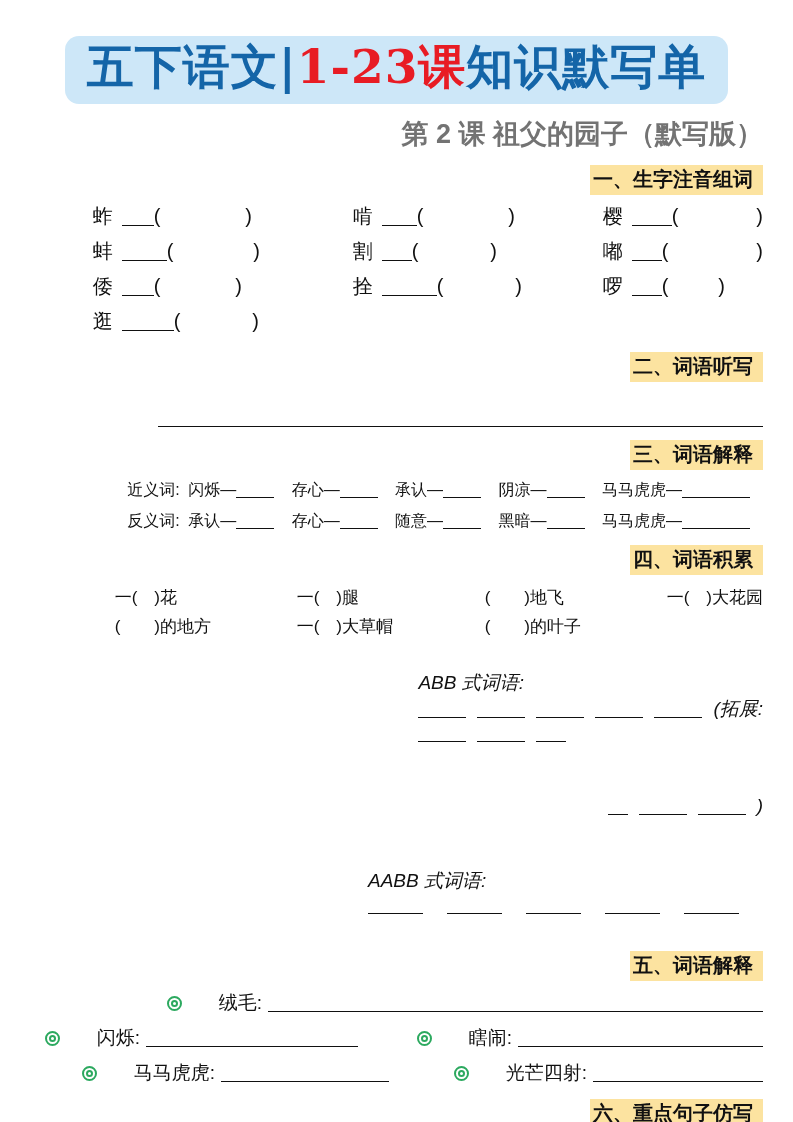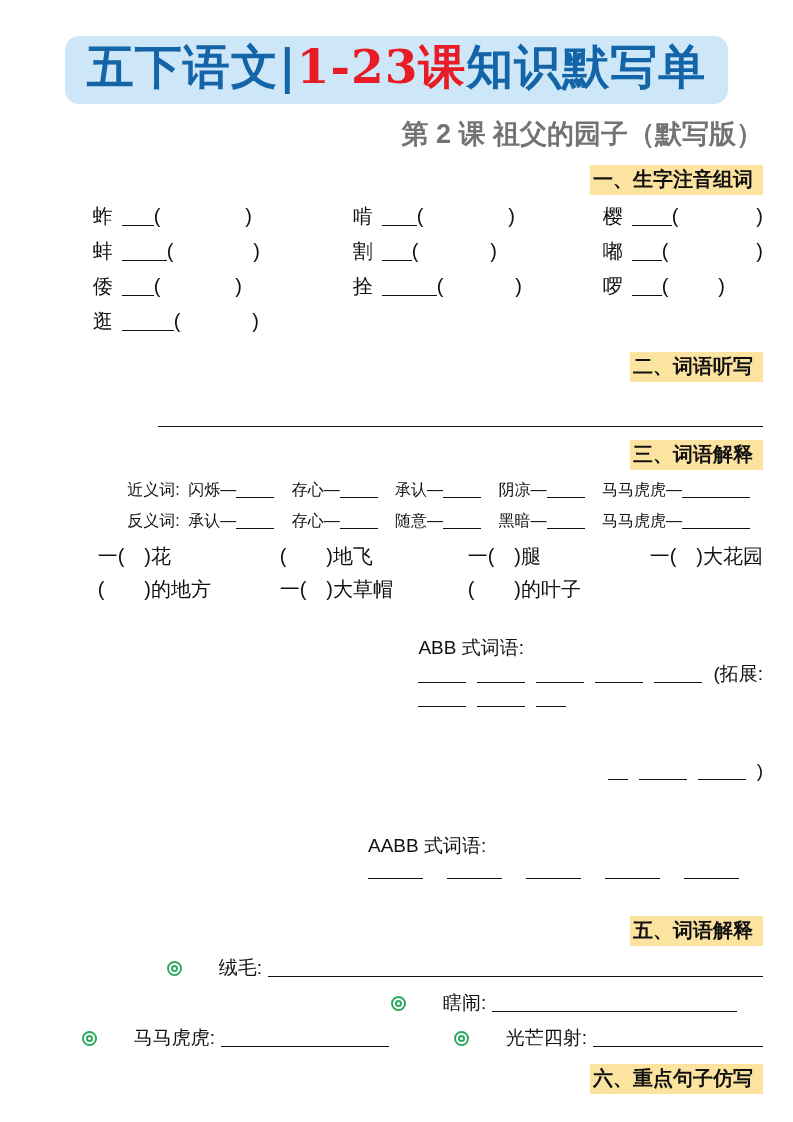--- a/index.html
+++ b/index.html
@@ -23,21 +23,21 @@
     text-align:center; color:#737373; font-weight:bold; font-size:27px;
     margin-top:12px;
   }
   
   .sec-title { margin-top:13px; }
   .hl-yellow {
     display:inline-block; background:#fce3a0; color:#111;
     font-weight:bold; font-size:20px; padding:1px 10px 2px 3px;
   }
   
-  .row { font-size:19px; margin-top:7px; white-space:pre-wrap; }
+  .row { font-size:19px; margin-top:7px; white-space:pre-wrap;font-style:italic; }
   .blank {
     display:inline-block; border-bottom:1.6px solid #111;
     height:0.95em; vertical-align:-3px;
   }
   .gap { display:inline-block; height:1px; }
   .w20{width:20px}.w30{width:30px}.w32{width:32px}.w35{width:35px}
   .w38{width:38px}.w40{width:40px}.w45{width:45px}.w48{width:48px}.w52{width:52px}
   .w55{width:55px}.w68{width:68px}.w168{width:168px}.w170{width:170px}.w212{width:212px}.w245{width:245px}.w495{width:495px}
   .g50{width:50px}.g72{width:72px}.g75{width:75px}.g78{width:78px}
   .g80{width:80px}.g85{width:85px}.g88{width:88px}
@@ -47,21 +47,21 @@
   .pycell .zi { margin-right:9px; }
   .pycell .pr { font-size:20px; }
   
   .wline { border-bottom:1.6px solid #111; width:605px; margin-top:44px; }
   
   .pairrow { font-size:16px; margin-top:10px; white-space:nowrap; }
   .pairrow .lbl { margin-right:4px; }
   .pair { margin-right:13px; }
   
   .acc-grid { display:grid; grid-template-columns:182px 188px 182px 1fr; margin-top:8px; }
-  .acc-cell { font-size:20px; white-space:pre-wrap; padding:3px 0; }
+  .acc-cell { font-size:17px; white-space:pre-wrap; padding:3px 0; }
   .abb .blank, .aabb .blank { margin-right:11px; }
   .aabb .blank { margin-right:24px; }
   
   .defrow { font-size:19px; margin-top:9px; }
   .def-grid { display:grid; grid-template-columns:372px 1fr; }
   .ring {
     display:inline-block; width:15px; height:15px; border:2px solid #2ca95f;
     border-radius:50%; position:relative; margin-right:2px; vertical-align:-2px;
   }
   .ring::before {
@@ -115,24 +115,27 @@
   </div>
   <div class="pairrow">
     <span class="lbl">反义词:</span>
     <span class="pair"><span>承认—</span><span class="blank w38"></span></span>
     <span class="pair"><span>存心—</span><span class="blank w38"></span></span>
     <span class="pair"><span>随意—</span><span class="blank w38"></span></span>
     <span class="pair"><span>黑暗—</span><span class="blank w38"></span></span>
     <span class="pair"><span>马马虎虎—</span><span class="blank w68"></span></span>
   </div>
 
+  <div class="sec-title">
+    <span class="hl-yellow">四、词语积累</span>
+  </div>
   <div class="acc-grid">
     <div class="acc-cell">一(　)花</div>
+    <div class="acc-cell">一(　)腿</div>
     <div class="acc-cell">(　　)地飞</div>
-    <div class="acc-cell">一(　)腿</div>
     <div class="acc-cell">一(　)大花园</div>
     <div class="acc-cell">(　　)的地方</div>
     <div class="acc-cell">一(　)大草帽</div>
     <div class="acc-cell">(　　)的叶子</div>
   </div>
   <div class="row abb">
     <span>ABB 式词语:</span>
     <span class="blank w48"></span><span class="blank w48"></span><span class="blank w48"></span><span class="blank w48"></span><span class="blank w48"></span><span>(拓展:</span>
     <span class="blank w48"></span><span class="blank w48"></span><span class="blank w30"></span>
   </div>
@@ -144,20 +147,21 @@
     <span class="blank w55"></span><span class="blank w55"></span><span class="blank w55"></span><span class="blank w55"></span><span class="blank w55"></span>
   </div>
 
   <div class="sec-title">
     <span class="hl-yellow">五、词语解释</span>
   </div>
   <div class="defrow">
     <span class="ring"></span><span class="lbl">绒毛:</span><span class="blank w495"></span>
   </div>
   <div class="defrow def-grid">
+    <div><span class="ring"></span><span class="lbl">闪烁:</span><span class="blank w212"></span></div>
     <div><span class="ring"></span><span class="lbl">瞎闹:</span><span class="blank w245"></span></div>
   </div>
   <div class="defrow def-grid">
     <div><span class="ring"></span><span class="lbl">马马虎虎:</span><span class="blank w168"></span></div>
     <div><span class="ring"></span><span class="lbl">光芒四射:</span><span class="blank w170"></span></div>
   </div>
 
   <div class="sec-title">
     <span class="hl-yellow">六、重点句子仿写</span>
   </div>

